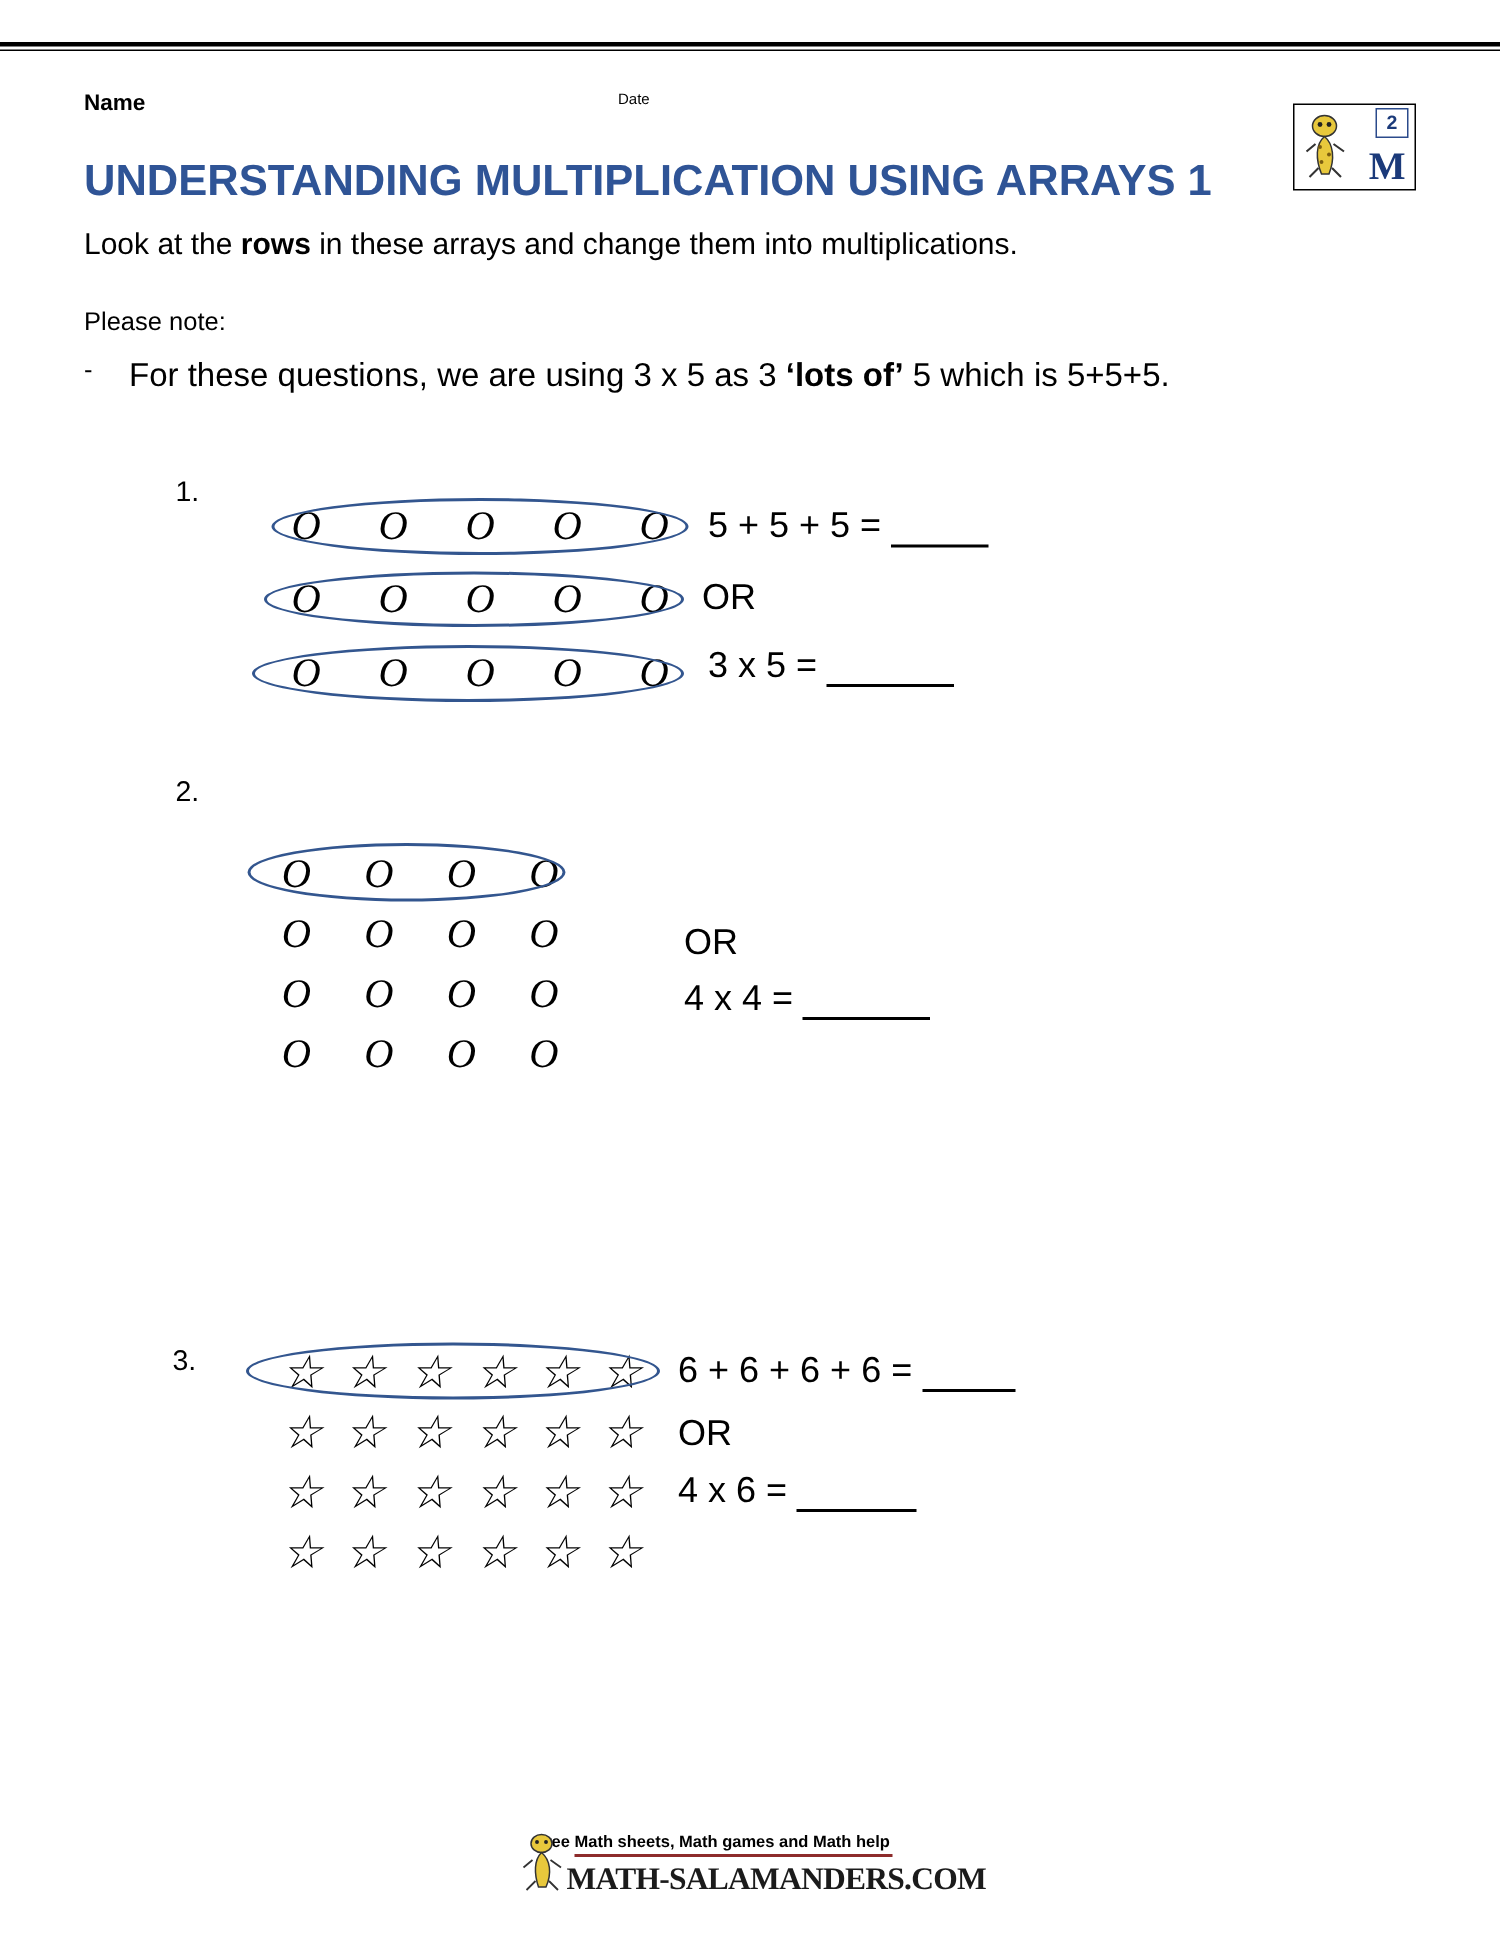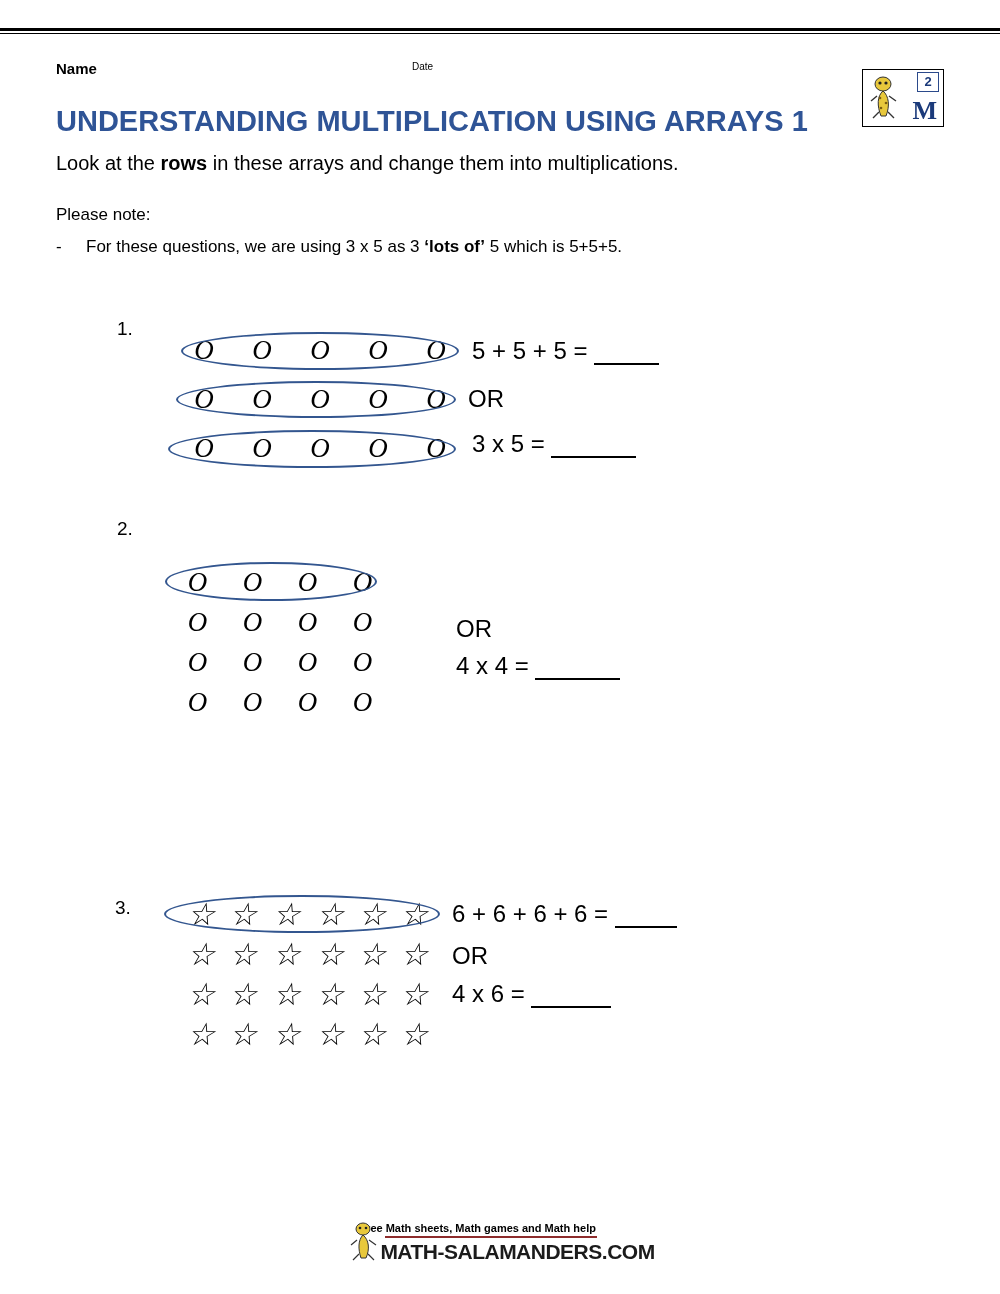--- a/index.html
+++ b/index.html
@@ -122,21 +122,21 @@
   .note-dash {
     position: absolute;
     left: 56px;
     top: 237px;
     font-size: 17px;
   }
   .note-body {
     position: absolute;
     left: 86px;
     top: 237px;
-    font-size: 17px;
+    font-size: 22px;
     white-space: nowrap;
   }
   .note-body b { font-weight: bold; }
 
   .qnum {
     position: absolute;
     font-size: 19px;
     color: #000;
   }
   .array-block {
@@ -334,17 +334,17 @@
     <div class="footer-wrap">
       <svg class="footer-sal" viewBox="0 0 36 44">
         <ellipse cx="16" cy="9" rx="7" ry="6" fill="#e8c83c" stroke="#333" stroke-width="1"></ellipse>
         <circle cx="13" cy="8" r="1.3" fill="#222"></circle>
         <circle cx="19" cy="8" r="1.3" fill="#222"></circle>
         <path d="M16 15 C11 20, 11 29, 14 38 L19 38 C23 29, 22 20, 16 15 Z" fill="#e8c83c" stroke="#333" stroke-width="1"></path>
         <path d="M10 20 L4 25 M22 20 L29 25 M12 34 L6 40 M21 34 L27 40" stroke="#333" stroke-width="1.2" fill="none"></path>
       </svg>
       <div class="footer-tag">Free Math sheets, Math games and Math help</div>
       <div class="footer-rule"></div>
-      <div class="footer-brand" style="margin-left:35px; margin-top:4px;">MATH-SALAMANDERS.COM</div>
+      <div class="footer-brand" style="margin-left:35px; margin-top:4px;font-family:Liberation Serif, serif;">MATH-SALAMANDERS.COM</div>
     </div>
   </div>
 
 </div>
 
 </body></html>

